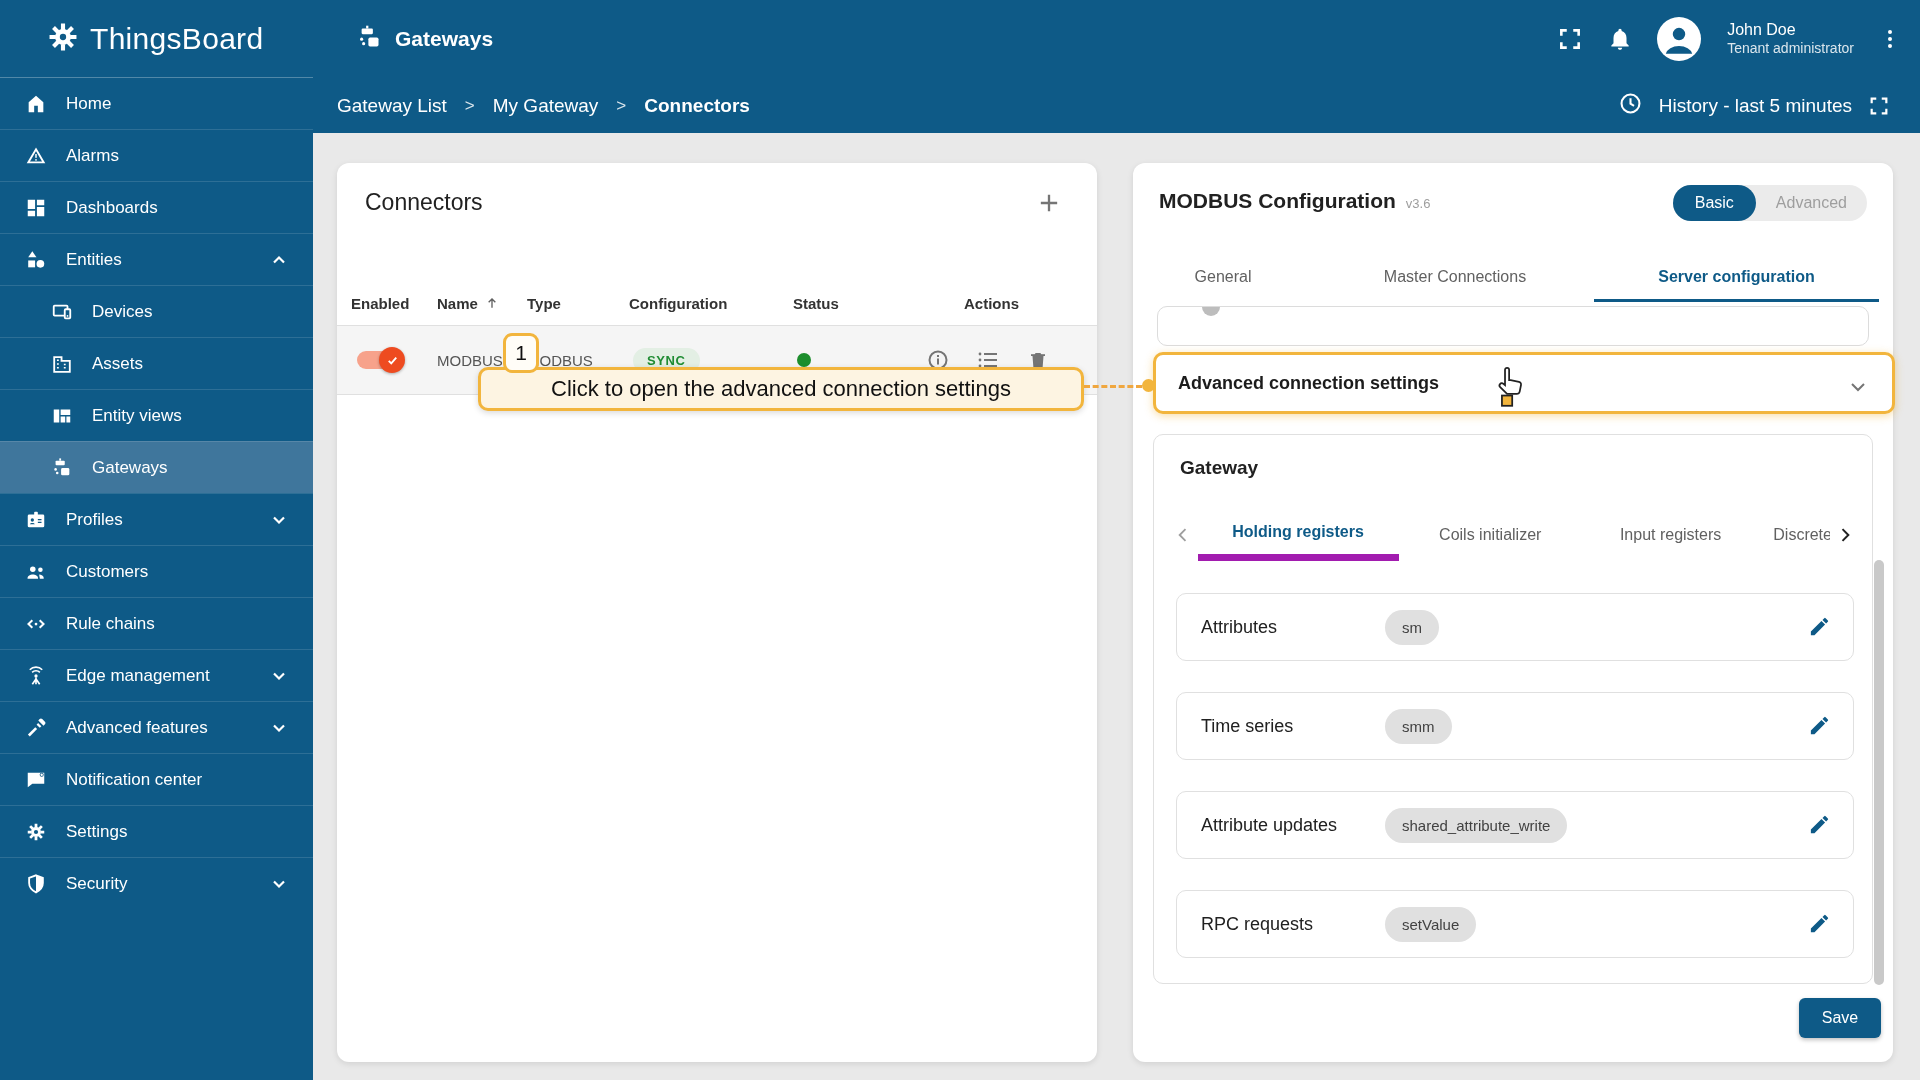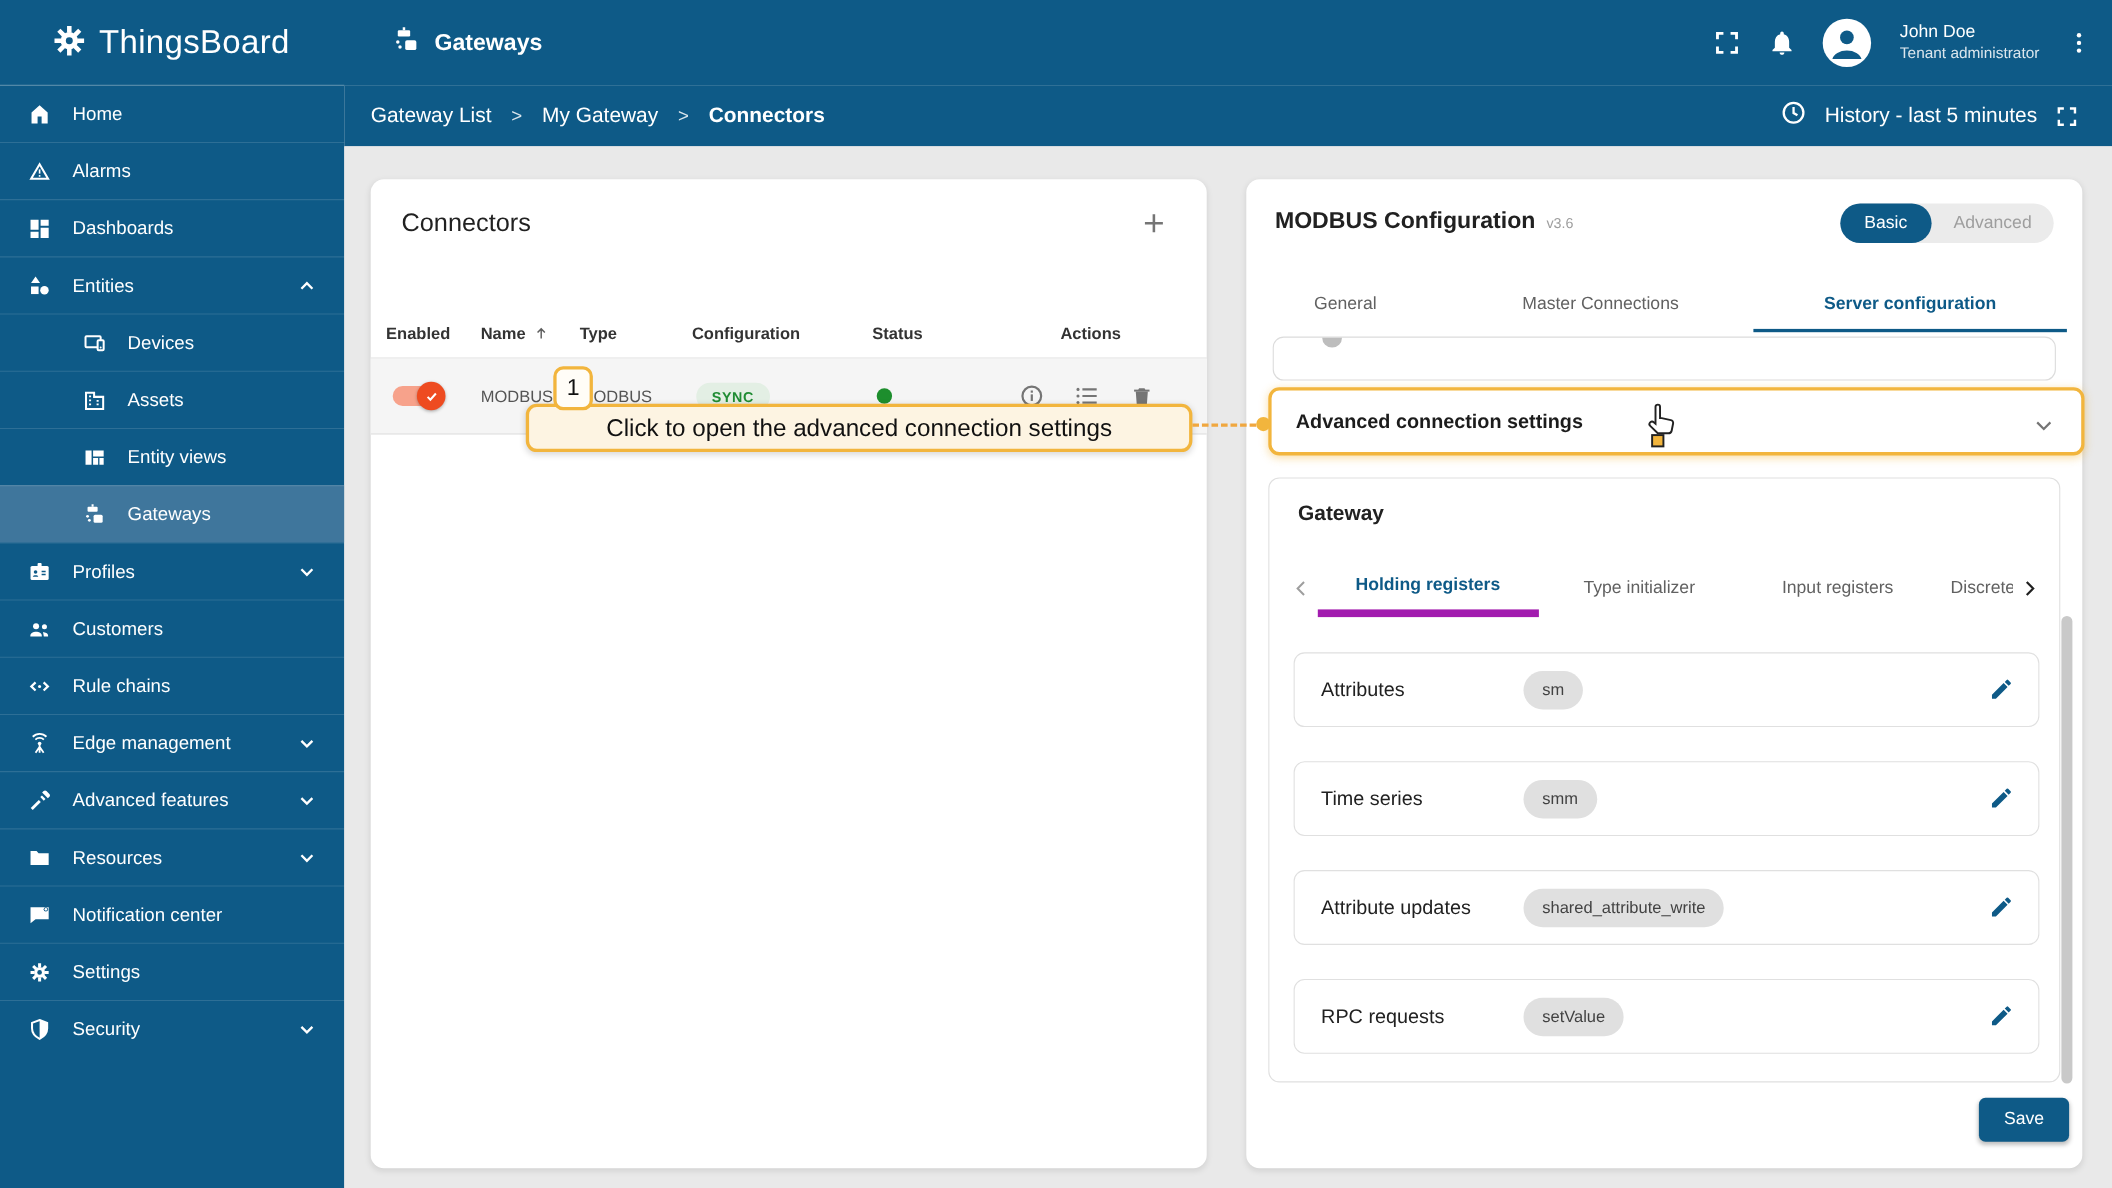--- a/index.html
+++ b/index.html
@@ -21,21 +21,21 @@
   
   #crumb-band{left:313px;top:78px;width:1607px;height:55px;background:#0e5a87;display:flex;align-items:center;color:#fff;}
   .crumbs{display:flex;align-items:center;gap:18px;padding-left:24px;font-size:19px;}
   .crumb-sep{color:rgba(255,255,255,.85);font-size:17px;}
   .crumb-last{font-weight:700;}
   .history-wrap{position:absolute;right:30px;top:0;height:55px;display:flex;align-items:center;gap:16px;font-size:19px;color:#fff;}
   
   #sidebar{left:0;top:78px;width:313px;height:1002px;background:#0e5a87;}
   .sb-item{height:51px;display:flex;align-items:center;gap:18px;padding-left:24px;border-top:1px solid rgba(255,255,255,.13);color:#fff;cursor:pointer;position:relative;}
   .sb-item.first{border-top:none;}
-  .sb-item.child{padding-left:74px;}
+  .sb-item.child{padding-left:50px;}
   .sb-item.active{background:#3f769c;}
   .sbl{font-size:17px;font-weight:500;}
   .sb-chev{position:absolute;right:24px;display:flex;}
   .sbi{display:flex;width:24px;justify-content:center;}
   
   #content-bg{left:313px;top:133px;width:1607px;height:947px;background:#e9e9e9;}
   .card{background:#fff;border-radius:12px;box-shadow:0 2px 6px rgba(0,0,0,.10);}
   #card-left{left:337px;top:163px;width:760px;height:899px;}
   #card-right{left:1133px;top:163px;width:760px;height:899px;}
   .cl-title{left:28px;top:26px;font-size:23px;font-weight:500;color:#212121;}
@@ -314,33 +314,20 @@
       <span class="sbl">Advanced features</span>
       <span class="sb-chev">
           <svg width="20" height="20" viewBox="0 0 24 24">
             <path d="M6 9l6 6 6-6" stroke="#fff" stroke-width="2.6" fill="none"></path>
           </svg>
         </span>
     </div>
     <div class="sb-item">
       <span class="sbi">
           <svg width="22" height="22" viewBox="0 0 24 24">
-            <path d="M3 5h6l2 2.2h10V19H3z" fill="#fff"></path>
-          </svg>
-        </span>
-      <span class="sbl">Resources</span>
-      <span class="sb-chev">
-          <svg width="20" height="20" viewBox="0 0 24 24">
-            <path d="M6 9l6 6 6-6" stroke="#fff" stroke-width="2.6" fill="none"></path>
-          </svg>
-        </span>
-    </div>
-    <div class="sb-item">
-      <span class="sbi">
-          <svg width="22" height="22" viewBox="0 0 24 24">
             <path d="M3 4h18v12H8l-5 4z" fill="#fff"></path>
             <circle cx="18.2" cy="6.2" r="2.2" fill="#0e5a87"></circle>
             <circle cx="18.2" cy="6.2" r="1.3" fill="#fff"></circle>
           </svg>
         </span>
       <span class="sbl">Notification center</span>
     </div>
     <div class="sb-item">
       <span class="sbi">
           <svg width="22" height="22" viewBox="0 0 24 24">
@@ -467,21 +454,21 @@
 
     <div class="abs values-card">
       <div class="abs v-title">Gateway</div>
       <div class="abs vtabs">
         <span class="vchev">
           <svg width="20" height="20" viewBox="0 0 24 24">
               <path d="M15 5l-7 7 7 7" stroke="#9e9e9e" stroke-width="2.2" fill="none"></path>
             </svg>
         </span>
         <span class="vtab active" style="width:204px;">Holding registers</span>
-        <span class="vtab" style="width:186px;">Type initializer</span>
+        <span class="vtab" style="width:186px;">Coils initializer</span>
         <span class="vtab" style="width:180px;">Input registers</span>
         <span class="vtab clip">Discrete inputs</span>
         <span class="vchev">
           <svg width="20" height="20" viewBox="0 0 24 24">
               <path d="M9 5l7 7-7 7" stroke="#212121" stroke-width="2.4" fill="none"></path>
             </svg>
         </span>
       </div>
 
       <div class="v-row" style="top:158px;">

